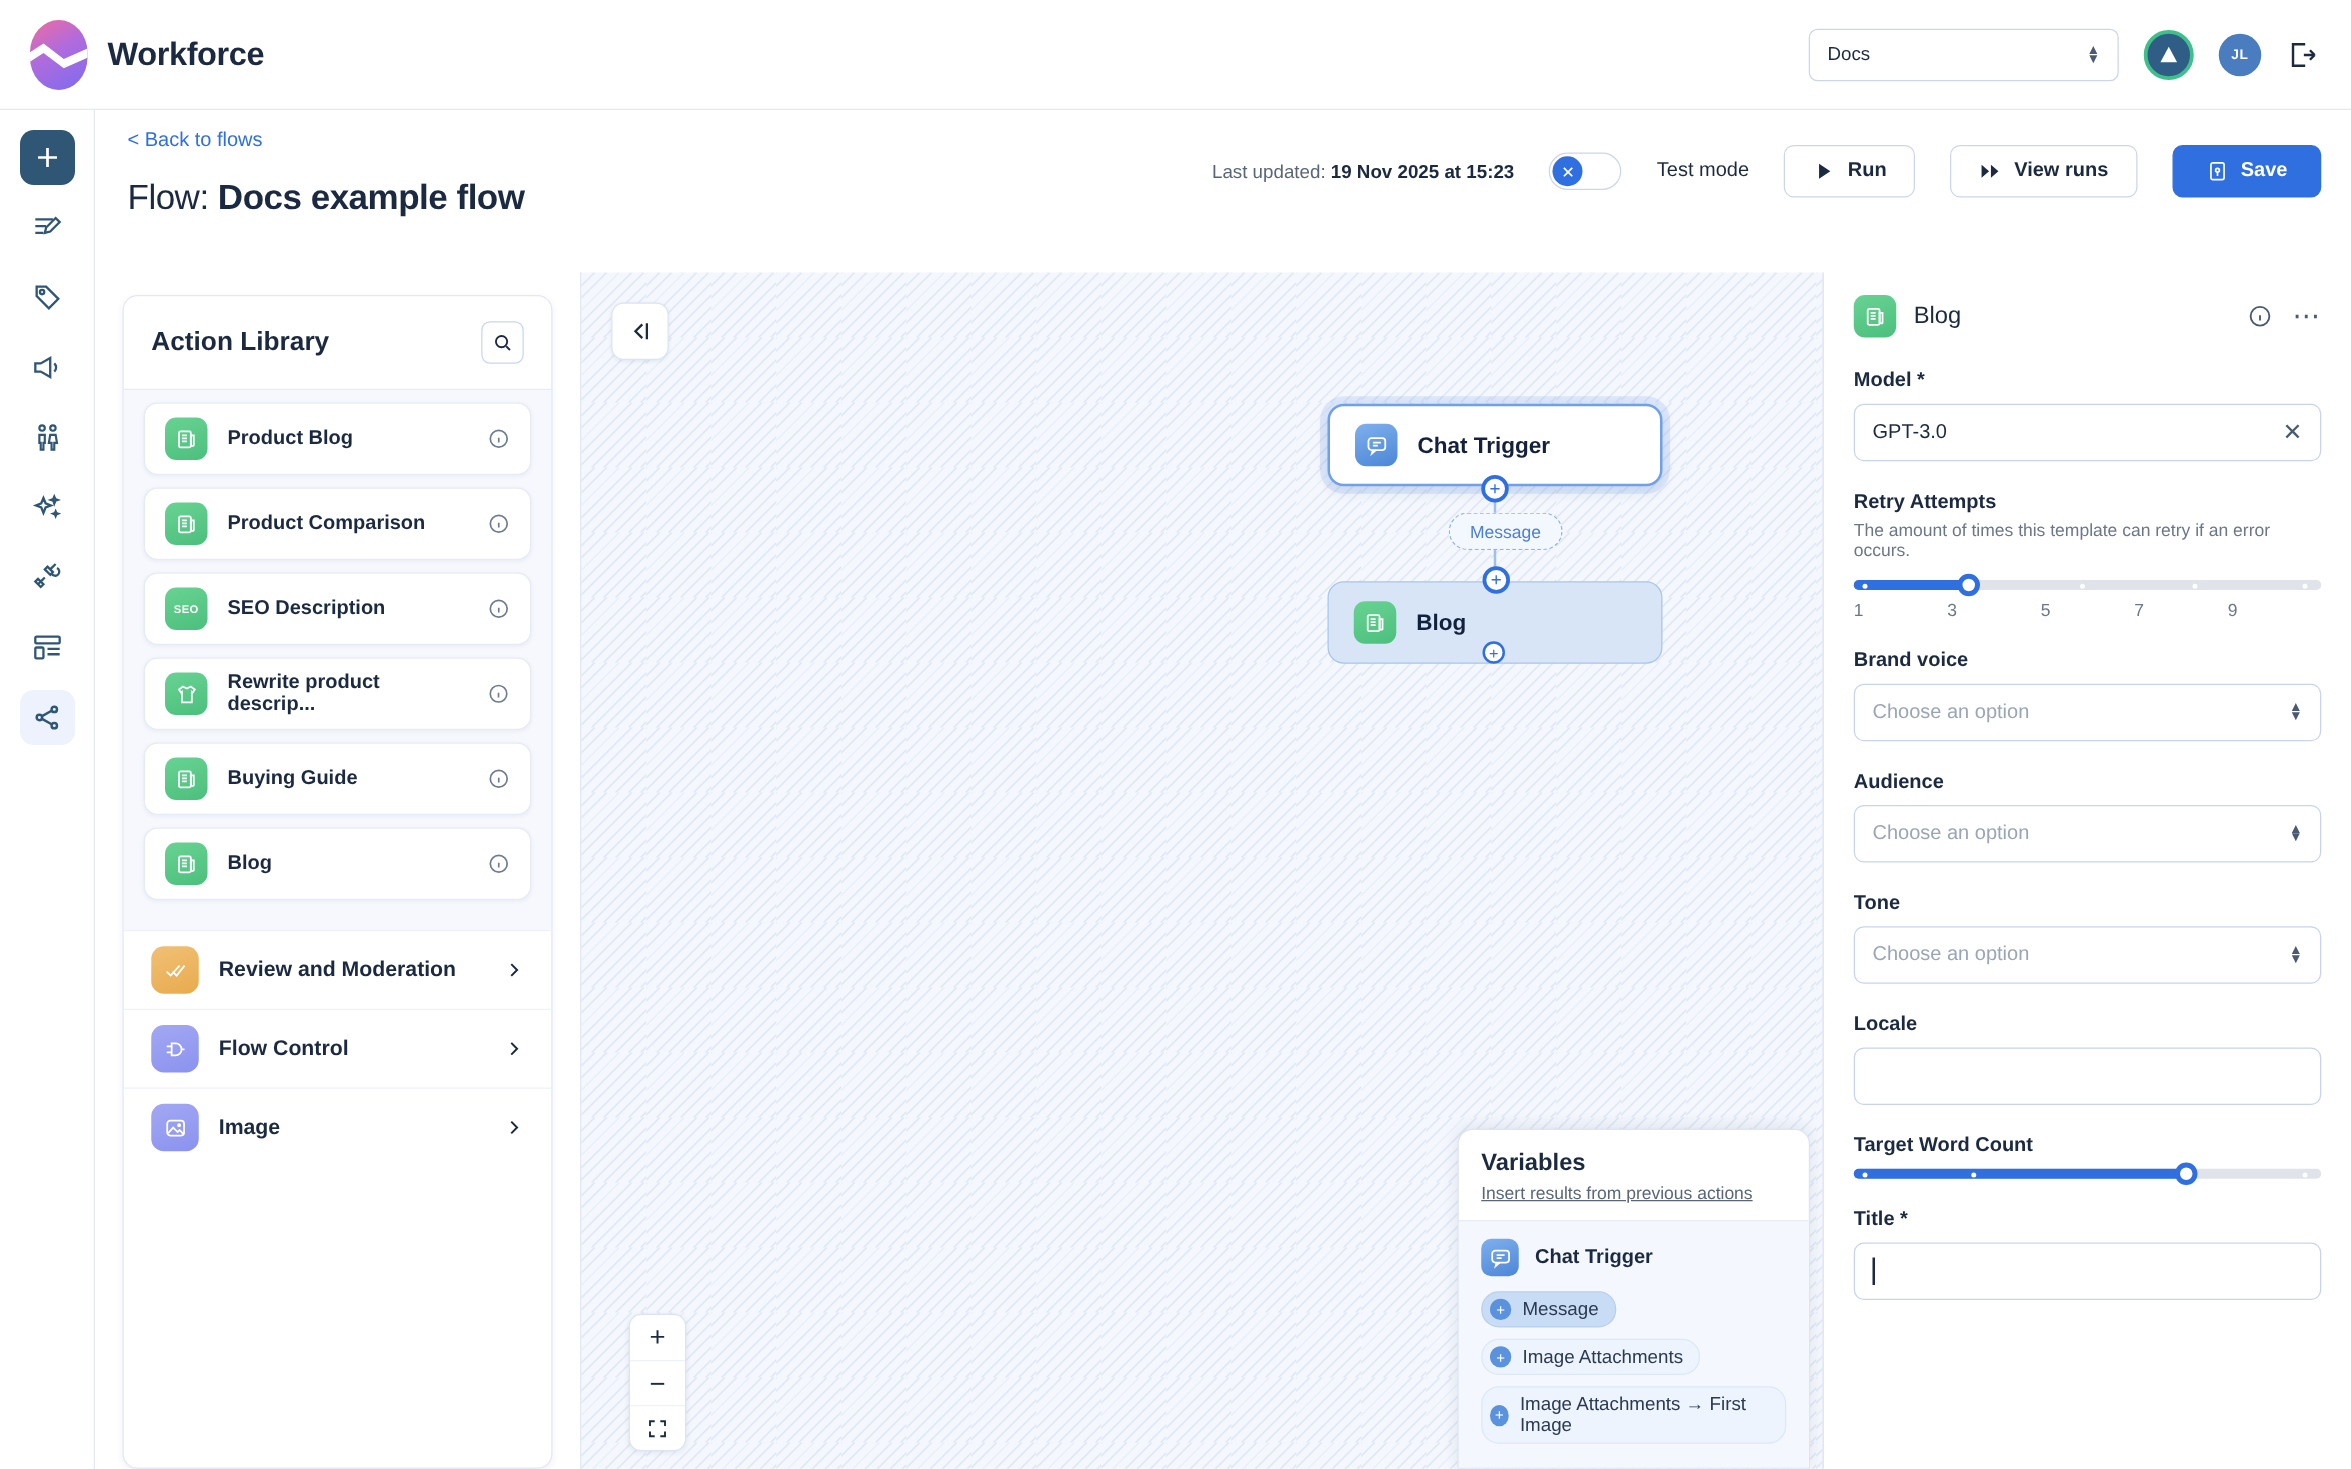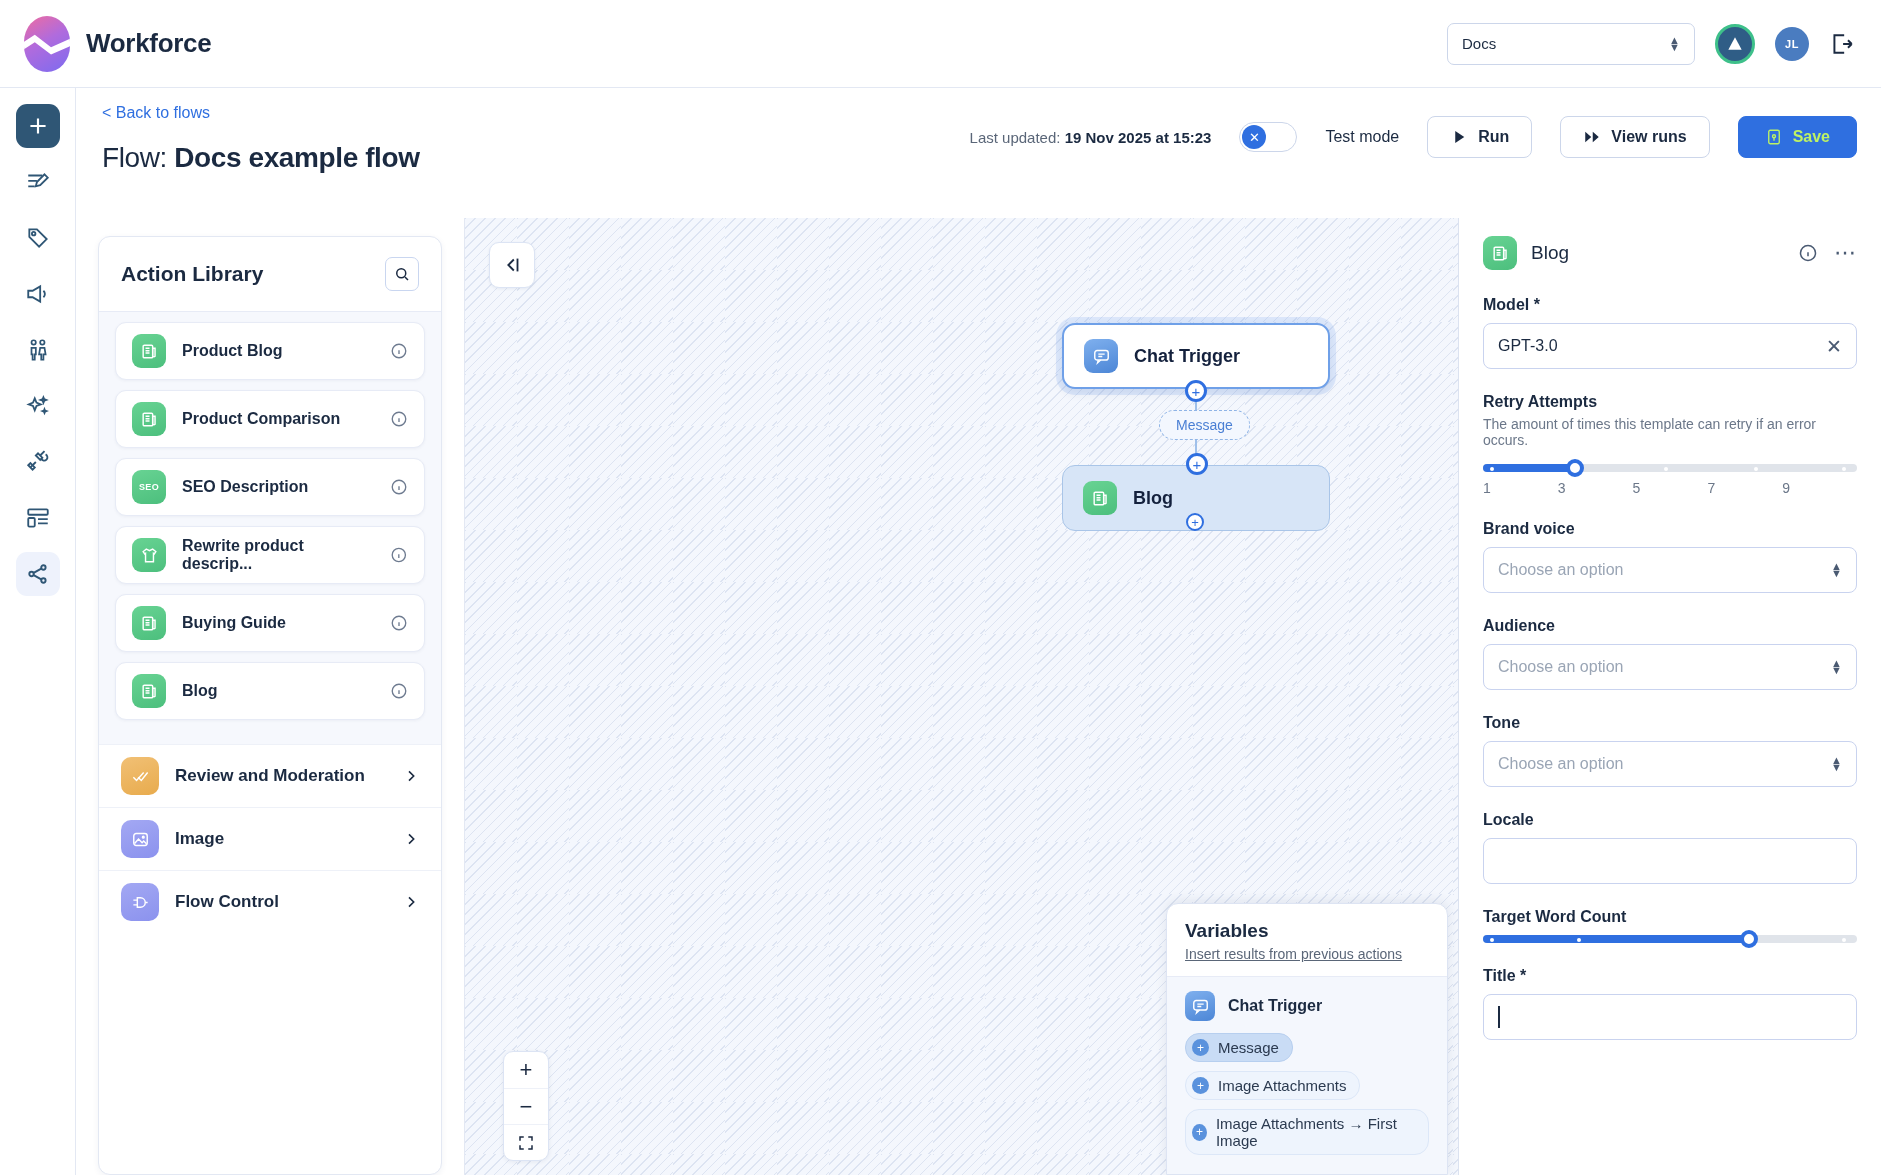--- a/index.html
+++ b/index.html
@@ -89,21 +89,21 @@
     position: absolute; left: 2px; top: 2px; width: 24px; height: 24px;
     border-radius: 50%; background: #2f6fe0; color: #fff;
     display: flex; align-items: center; justify-content: center; font-size: 13px;
   }
   .toggle-label { font-size: 16px; color: #1b2a41; }
   .btn {
     height: 42px; border-radius: 8px; border: 1px solid #ccd6ea; background: #fff;
     display: flex; align-items: center; gap: 10px; padding: 0 22px;
     font-size: 16px; font-weight: bold; color: #1b2a41;
   }
-  .btn.primary { background: #2f6fe0; border-color: #2f6fe0; color: #bef264; padding: 0 26px; }
+  .btn.primary { background: #2f6fe0; border-color: #2f6fe0; color: #ffffff; padding: 0 26px; }
   .btn svg { width: 18px; height: 18px; }
 
   
   .body-row { position: absolute; top: 130px; left: 0; width: 1805px; height: 957px; display: flex; }
 
   
   .lib-col { width: 388px; padding: 18px 22px 0 22px; background: #fff; }
   .lib-card {
     background: #fff; border: 1px solid #e3e8f3; border-radius: 12px;
     box-shadow: 0 2px 6px rgba(35,55,95,.06);
@@ -506,39 +506,39 @@
           </div>
           <div class="lib-group-label">Review and Moderation</div>
           <svg class="chev" viewBox="0 0 24 24" fill="none" stroke="currentColor" stroke-width="2.4">
               <path d="M9 5l7 7-7 7"></path>
             </svg>
         </div>
 
         <div class="lib-group">
           <div class="sq violet">
             <svg viewBox="0 0 24 24" fill="none" stroke="currentColor" stroke-width="1.8">
+                <path d="M8 6h4a6 6 0 010 12H8z"></path>
+                <path d="M3 9h5M3 15h5M18 12h3"></path>
+              </svg>
+          </div>
+          <div class="lib-group-label">Flow Control</div>
+          <svg class="chev" viewBox="0 0 24 24" fill="none" stroke="currentColor" stroke-width="2.4">
+              <path d="M9 5l7 7-7 7"></path>
+            </svg>
+        </div>
+
+        <div class="lib-group">
+          <div class="sq violet">
+            <svg viewBox="0 0 24 24" fill="none" stroke="currentColor" stroke-width="1.8">
                 <rect x="3.5" y="4.5" width="17" height="15" rx="3"></rect>
                 <circle cx="15.5" cy="9" r="1.1"></circle>
                 <path d="M4.5 17l5-5.5 4.5 4.5 2-2 3.5 3.5"></path>
               </svg>
           </div>
           <div class="lib-group-label">Image</div>
-          <svg class="chev" viewBox="0 0 24 24" fill="none" stroke="currentColor" stroke-width="2.4">
-              <path d="M9 5l7 7-7 7"></path>
-            </svg>
-        </div>
-
-        <div class="lib-group">
-          <div class="sq violet">
-            <svg viewBox="0 0 24 24" fill="none" stroke="currentColor" stroke-width="1.8">
-                <path d="M8 6h4a6 6 0 010 12H8z"></path>
-                <path d="M3 9h5M3 15h5M18 12h3"></path>
-              </svg>
-          </div>
-          <div class="lib-group-label">Flow Control</div>
           <svg class="chev" viewBox="0 0 24 24" fill="none" stroke="currentColor" stroke-width="2.4">
               <path d="M9 5l7 7-7 7"></path>
             </svg>
         </div>
       </div>
     </div>
 
     <div class="canvas">
       <div class="collapse-btn">
         <svg viewBox="0 0 24 24" fill="none" stroke="currentColor" stroke-width="2">

